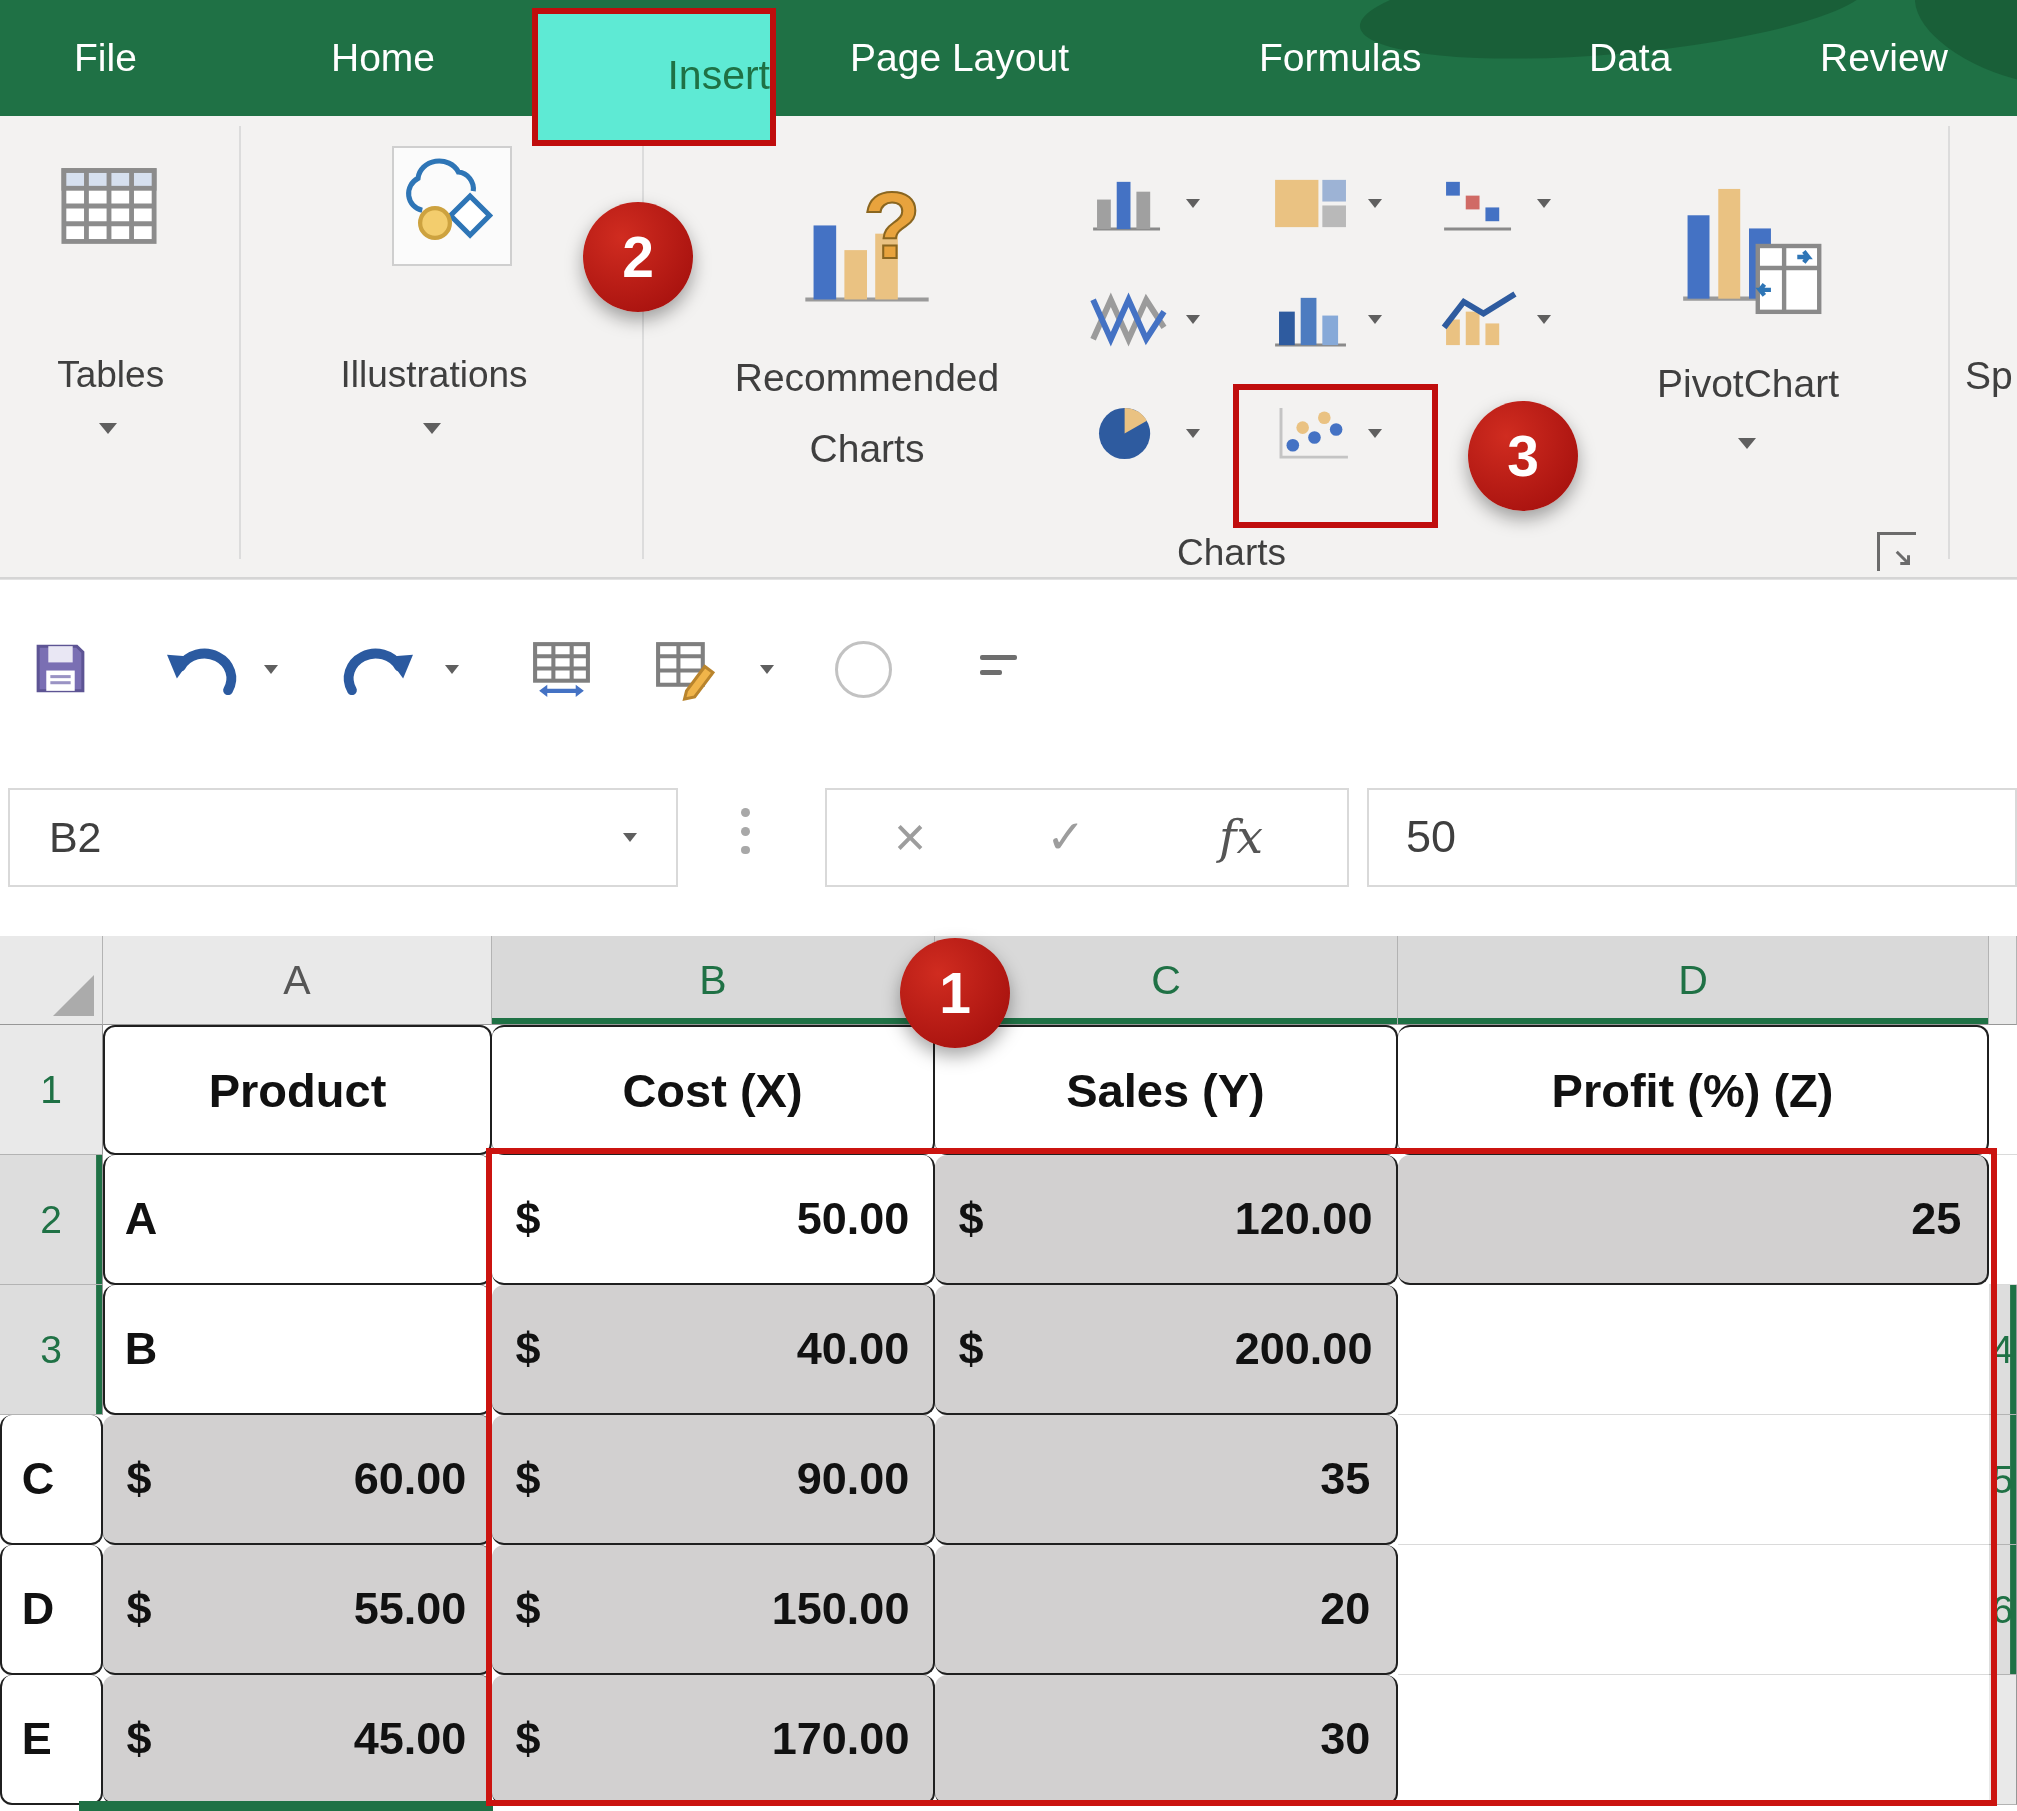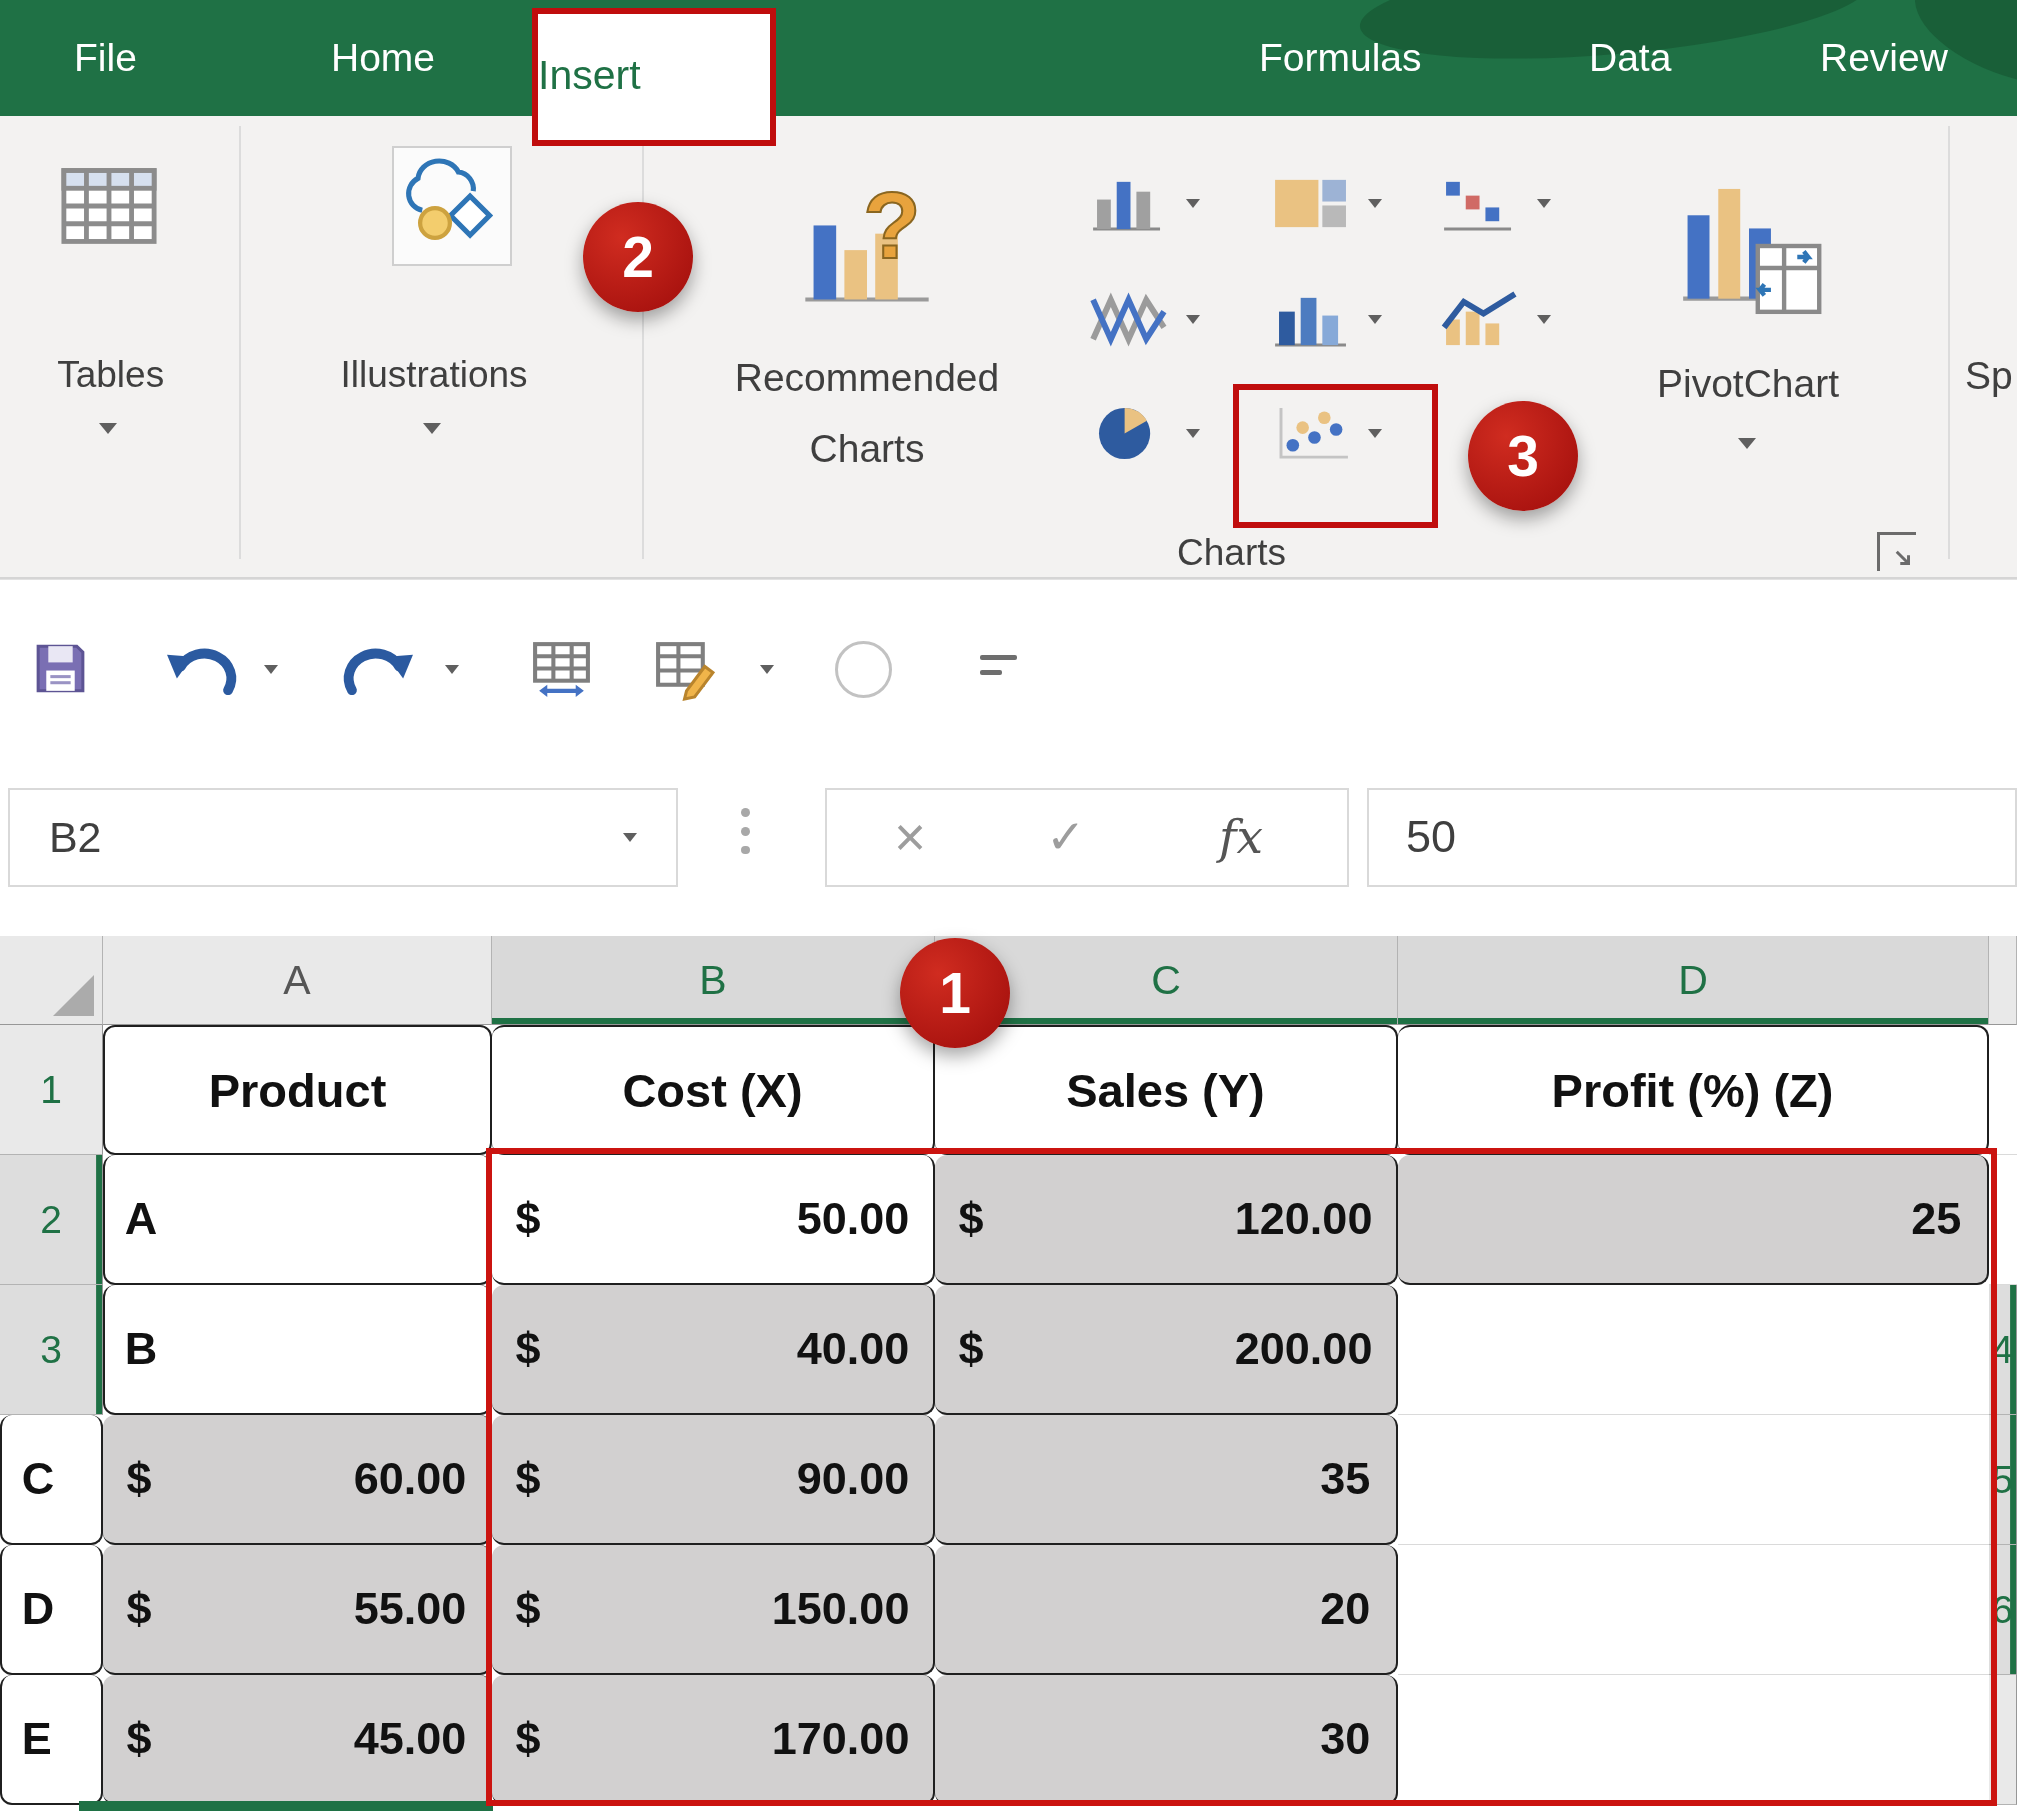--- a/index.html
+++ b/index.html
@@ -5,21 +5,21 @@
   * { box-sizing: border-box; margin: 0; padding: 0; }
   body { background: #fff; font-family: "Liberation Sans", sans-serif; }
   .screen { position: relative; width: 2017px; height: 1812px; overflow: hidden; background: #fff; }
 
   
   .menubar { position: absolute; left: 0; top: 0; width: 2017px; height: 116px; background: #1f7145; z-index: 2; }
   .deco { position: absolute; background: #14502e; opacity: .55; border-radius: 50%; }
   .d1 { left: 1359px; top: -45px; width: 512px; height: 99px; transform: rotate(-5deg); }
   .d2 { left: 1911px; top: -29.6px; width: 217px; height: 108px; transform: rotate(18deg); }
   .tab { position: absolute; top: 0; height: 116px; line-height: 116px; color: #fff; font-size: 39px; white-space: nowrap; cursor: default; }
-  .tab-insert { top: 7.9px; width: 244px; height: 138px; line-height: 122px; text-align: left; background: #ffffff;
+  .tab-insert { top: 7.9px; width: 244px; height: 138px; line-height: 122px; text-align: right; background: #5eead4;
                 border: 6.9px solid #c00d0d; color: #1f7145; font-size: 41px; z-index: 7; }
 
   
   .ribbon { position: absolute; left: 0; top: 116px; width: 2017px; height: 463px; background: #f3f2f1; border-bottom: 2px solid #d5d5d5; z-index: 1; }
   .vdiv { position: absolute; top: 9.9px; width: 2px; height: 433px; background: #dcdcdc; }
   .grp-label { position: absolute; font-size: 37px; color: #3f3f3f; text-align: center; }
   .chev { width: 0; height: 0; border-left: 9.9px solid transparent; border-right: 9.9px solid transparent; border-top: 11.8px solid #5f5f5f; }
   .chev.sm { border-left-width: 7.9px; border-right-width: 7.9px; border-top-width: 9.9px; }
   .chev.abs { position: absolute; }
   .bigbtn { position: absolute; }
@@ -75,20 +75,21 @@
 <body>
 
 <div class="screen">
 
   <header class="menubar">
     <div class="deco d1"></div>
     <div class="deco d2"></div>
     <div class="tab" style="left:74px">File</div>
     <div class="tab" style="left:331px">Home</div>
     <div class="tab tab-insert" style="left:532px">Insert</div>
+    <div class="tab" style="left:850px">Page Layout</div>
     <div class="tab" style="left:1259px">Formulas</div>
     <div class="tab" style="left:1589px">Data</div>
     <div class="tab" style="left:1820px">Review</div>
   </header>
 
   <section class="ribbon">
 
     <div class="bigbtn" style="left:51px;top:31.5px">
       <svg width="116" height="116" viewBox="0 0 72 72">
         <rect x="8" y="14" width="56" height="44" fill="#ffffff" stroke="#8c8c8c" stroke-width="3"></rect>

